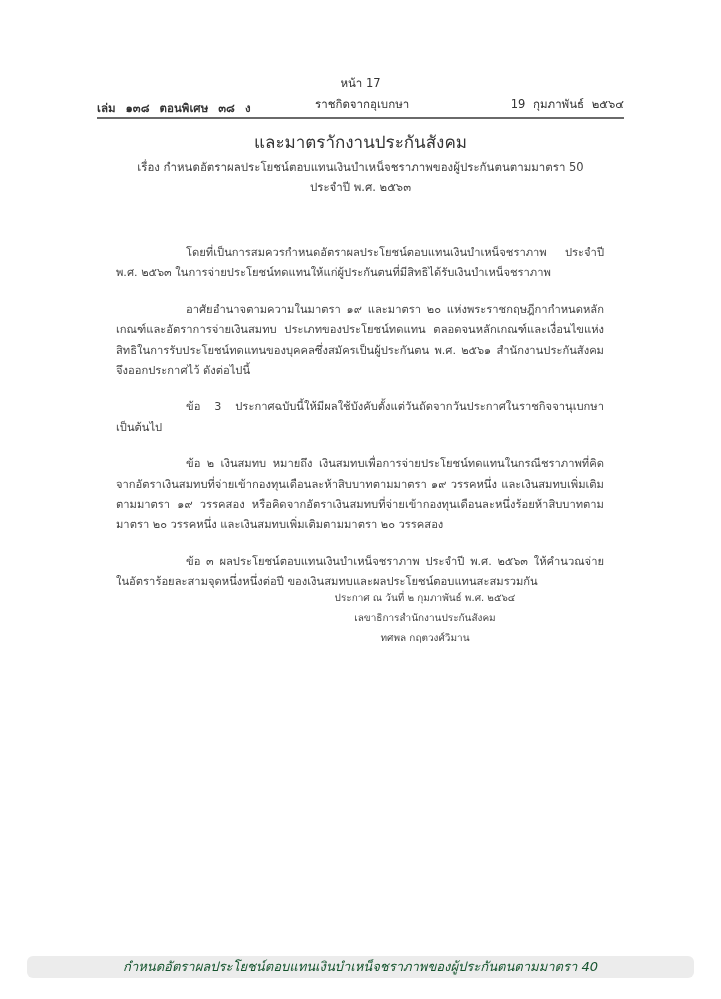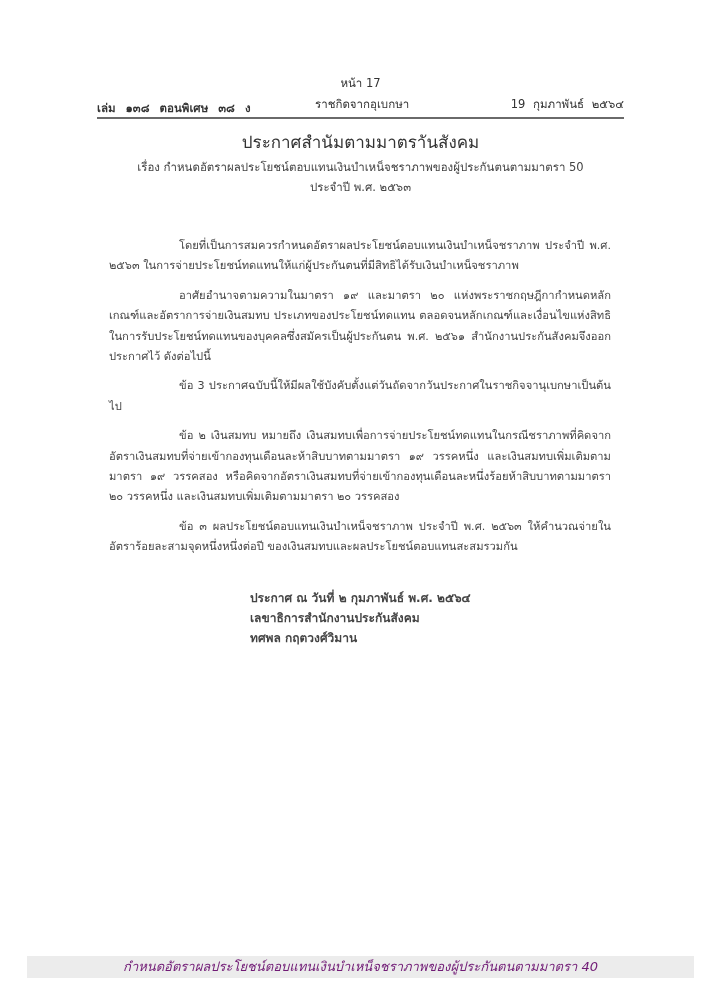--- a/index.html
+++ b/index.html
@@ -11,42 +11,42 @@
     .page { position:absolute; left:0; top:0; width:721px; height:930px; }
     .pageno { position:absolute; top:74px; left:0; width:721px; text-align:center; font-size:11.5px; color:#333; }
     .hdr { position:absolute; top:95px; left:97px; width:527px; height:18px; font-size:11.5px; color:#333; }
     .hdr .l { position:absolute; left:0; top:4px; word-spacing:6px;font-weight:bold; }
     .hdr .c { position:absolute; left:218px; top:0; }
     .hdr .r { position:absolute; right:0; top:0; word-spacing:4px; }
     .rule { position:absolute; top:117px; left:97px; width:527px; height:2px; background:#6a6a6a; }
     .title { position:absolute; top:128px; left:0; width:721px; text-align:center; font-size:17px; color:#333; }
     .subject { position:absolute; top:157px; left:0; width:721px; text-align:center; font-size:11.5px; color:#444; line-height:20px; }
     .body { position:absolute; top:227px; left:100px; width:520px; font-size:11.2px; line-height:20.4px; color:#444; text-align:justify; }
-    .body p { margin:9px; }
+    .body p { margin:16px; }
     .body p.ind { text-indent:70px; }
-    .sign { position:absolute; top:588px; left:250px; width:350px; text-align:left; font-size:12px; line-height:20px; color:#444;font-weight:bold; }
+    .sign { position:absolute; top:588px; left:250px; width:350px; text-align:center; font-size:10px; line-height:20px; color:#444; }
     .caption {
       position:absolute; left:27px; top:956px; width:667px; height:22px;
       background:#ececec; text-align:center; font-style:italic;
-      font-size:13px; line-height:22px; color:#701a75;
+      font-size:13px; line-height:22px; color:#14532d;border-radius:6px;
     }
   </style>
 </head>
 <body>
 
 <div class="page">
   <div class="pageno">หน้า 17</div>
   <div class="hdr">
     <span class="l">เล่ม ๑๓๘ ตอนพิเศษ ๓๘ ง</span>
     <span class="c">ราชกิดจากอุเบกษา</span>
     <span class="r">19 กุมภาพันธ์ ๒๕๖๔</span>
   </div>
   <div class="rule"></div>
 
-  <div class="title">ประกาศสำนัมตามมาตราันสังคม</div>
+  <div class="title">และมาตราักงานประกันสังคม</div>
   <div class="subject">
     <div>เรื่อง กำหนดอัตราผลประโยชน์ตอบแทนเงินบำเหน็จชราภาพของผู้ประกันตนตามมาตรา 50</div>
     <div>ประจำปี พ.ศ. ๒๕๖๓</div>
   </div>
 
   <div class="body">
     <p class="ind">โดยที่เป็นการสมควรกำหนดอัตราผลประโยชน์ตอบแทนเงินบำเหน็จชราภาพ ประจำปี พ.ศ. ๒๕๖๓ ในการจ่ายประโยชน์ทดแทนให้แก่ผู้ประกันตนที่มีสิทธิได้รับเงินบำเหน็จชราภาพ</p>
     <p class="ind">อาศัยอำนาจตามความในมาตรา ๑๙ และมาตรา ๒๐ แห่งพระราชกฤษฎีกากำหนดหลักเกณฑ์และอัตราการจ่ายเงินสมทบ ประเภทของประโยชน์ทดแทน ตลอดจนหลักเกณฑ์และเงื่อนไขแห่งสิทธิในการรับประโยชน์ทดแทนของบุคคลซึ่งสมัครเป็นผู้ประกันตน พ.ศ. ๒๕๖๑ สำนักงานประกันสังคมจึงออกประกาศไว้ ดังต่อไปนี้</p>
     <p class="ind">ข้อ 3 ประกาศฉบับนี้ให้มีผลใช้บังคับตั้งแต่วันถัดจากวันประกาศในราชกิจจานุเบกษาเป็นต้นไป</p>
     <p class="ind">ข้อ ๒ เงินสมทบ หมายถึง เงินสมทบเพื่อการจ่ายประโยชน์ทดแทนในกรณีชราภาพที่คิดจากอัตราเงินสมทบที่จ่ายเข้ากองทุนเดือนละห้าสิบบาทตามมาตรา ๑๙ วรรคหนึ่ง และเงินสมทบเพิ่มเติมตามมาตรา ๑๙ วรรคสอง หรือคิดจากอัตราเงินสมทบที่จ่ายเข้ากองทุนเดือนละหนึ่งร้อยห้าสิบบาทตามมาตรา ๒๐ วรรคหนึ่ง และเงินสมทบเพิ่มเติมตามมาตรา ๒๐ วรรคสอง</p>

